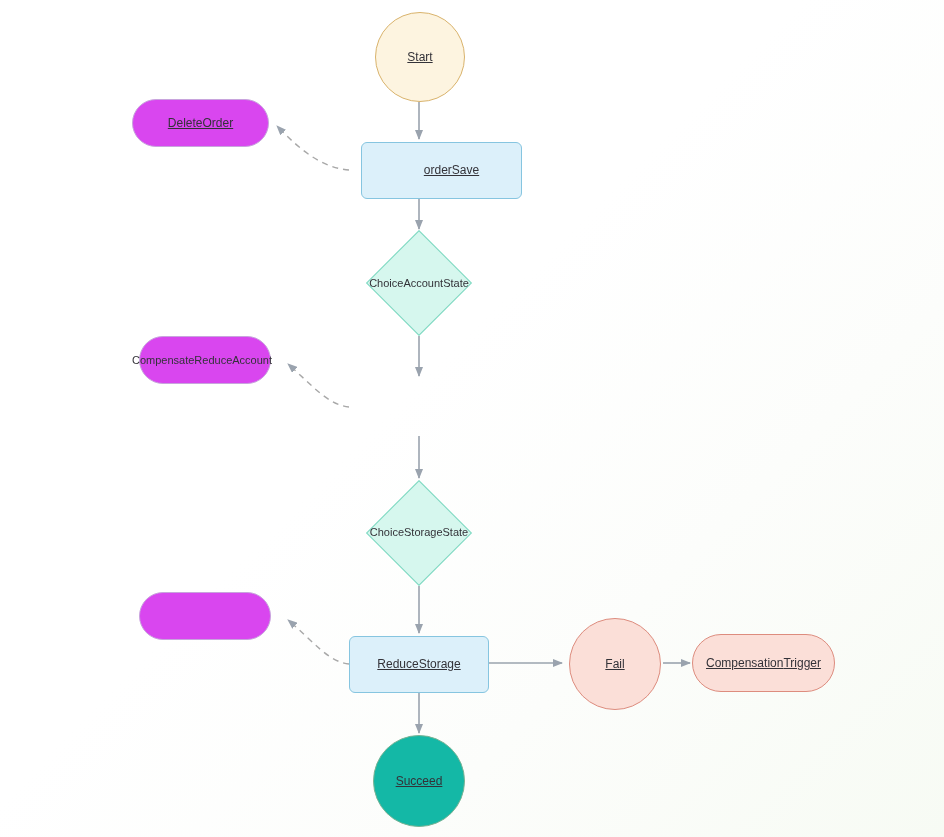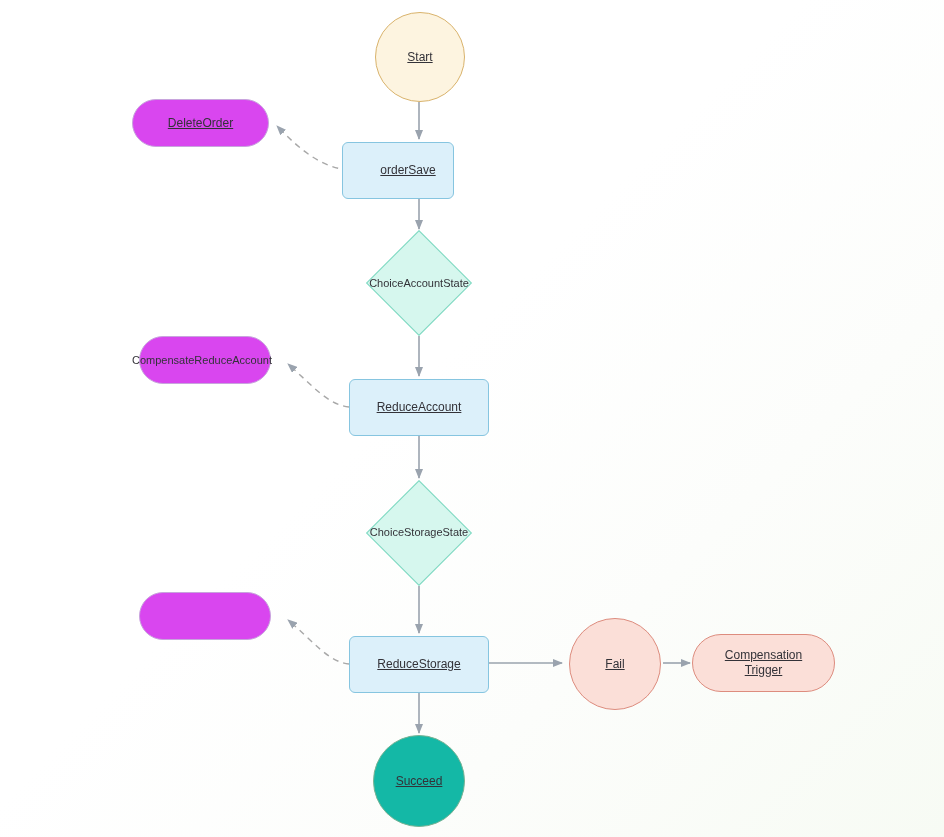--- a/index.html
+++ b/index.html
@@ -116,38 +116,35 @@
 
     <line x1="663" y1="663" x2="690" y2="663" stroke="#9aa3ae" stroke-width="1.6" marker-end="url(#arrow-solid)"></line>
 
     <line x1="419" y1="692" x2="419" y2="733" stroke="#9aa3ae" stroke-width="1.6" marker-end="url(#arrow-solid)"></line>
   </svg>
 
   <div class="node shape-circle c-start" style="left:375px; top:12px; width:90px; height:90px;">
     <span class="node-label">Start</span>
   </div>
 
-  <div class="node shape-rect c-task" style="left:342px; top:142px; width:112px; height:57px;padding-left:20px;">
+  <div class="node shape-rect c-task" style="left:361px; top:142px; width:161px; height:57px;padding-left:20px;">
     <span class="node-label">orderSave</span>
   </div>
 
   <div class="node shape-stadium c-comp" style="left:132px; top:99px; width:137px; height:48px;">
     <span class="node-label">DeleteOrder</span>
   </div>
 
   <div class="node shape-diamond" style="left:366px; top:230px; width:106px; height:106px;">
     <span class="diamond-body c-choice" style="width:75px; height:75px;"></span>
   </div>
   <div class="overflow-label" style="left:348px; top:272px; width:142px; height:22px;">
     <span>ChoiceAccountState</span>
   </div>
 
-  <div class="node shape-rect c-task" style="left:349px; top:379px; width:140px; height:57px;">
-    <span class="node-label">ReduceAccount</span>
-  </div>
 
   <div class="node shape-stadium c-comp" style="left:139px; top:336px; width:132px; height:48px;"></div>
   <div class="overflow-label" style="left:100px; top:349px; width:204px; height:22px;">
     <span>CompensateReduceAccount</span>
   </div>
 
   <div class="node shape-diamond" style="left:366px; top:480px; width:106px; height:106px;">
     <span class="diamond-body c-choice" style="width:75px; height:75px;"></span>
   </div>
   <div class="overflow-label" style="left:350px; top:521px; width:138px; height:22px;">
@@ -157,21 +154,21 @@
   <div class="node shape-rect c-task" style="left:349px; top:636px; width:140px; height:57px;">
     <span class="node-label">ReduceStorage</span>
   </div>
 
   <div class="node shape-stadium c-comp" style="left:139px; top:592px; width:132px; height:48px;"></div>
 
   <div class="node shape-circle c-fail" style="left:569px; top:618px; width:92px; height:92px;">
     <span class="node-label">Fail</span>
   </div>
 
-  <div class="node shape-stadium c-fail" style="left:692px; top:634px; width:143px; height:58px; flex-direction:column;">
+  <div class="node shape-stadium c-fail" style="left:692px; top:634px; width:143px; height:58px; flex-direction:row;">
     <span class="node-label">Compensation</span>
     <span class="node-label">Trigger</span>
   </div>
 
   <div class="node shape-circle c-ok" style="left:373px; top:735px; width:92px; height:92px;">
     <span class="node-label">Succeed</span>
   </div>
 
 </div>
 

